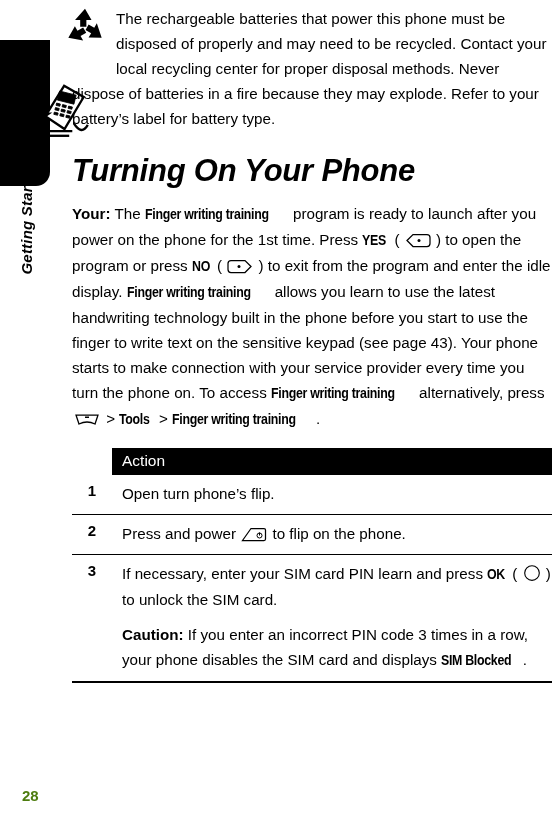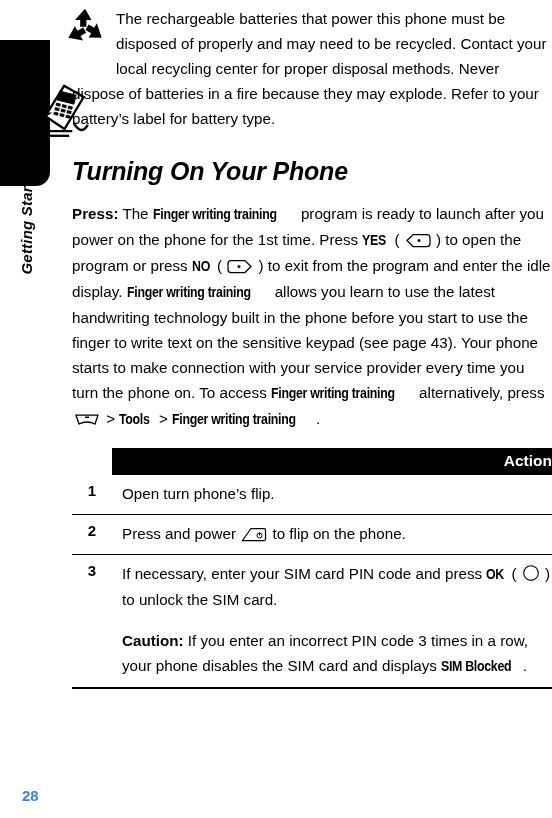--- a/index.html
+++ b/index.html
@@ -78,21 +78,21 @@
     margin: 0;
     font-size: 15.2px;
     line-height: 25px;
     text-align: left;
   }
   #intro-paragraph {
     padding-top: 6px;
   }
 
   h1#section-heading {
-    font-size: 25px;
+    font-size: 31px;
     font-weight: bold;
     font-style: italic;
     letter-spacing: -0.2px;
     margin: 24px 0 14px 0;
     line-height: 32px;
   }
 
   #note-paragraph {
     margin-bottom: 16px;
   }
@@ -133,51 +133,51 @@
     font-weight: bold;
     font-size: 15px;
     padding-top: 7px !important;
   }
   .head-spacer {
     background: #ffffff;
   }
   #table-header-cell {
     background: #000000;
     color: #ffffff;
-    font-weight: bold;
+    font-weight: normal;
     font-size: 15.5px;
     padding: 4px 0 5px 10px !important;
-    text-align: right;
+    text-align: left;
   }
   .step-cell {
     font-size: 15.2px;
     line-height: 25px;
     padding: 6px 0 8px 10px !important;
   }
   .rule-cell {
     border-top: 1px solid #000000;
   }
   .thick-rule td {
     border-top: 2px solid #000000;
     height: 0;
     font-size: 0;
     line-height: 0;
   }
   .caution-block {
-    margin-top: 16px;
+    margin-top: 10px;
   }
 
   
   #page-number {
     position: absolute;
     left: 22px;
     bottom: 14px;
     font-size: 15px;
     font-weight: bold;
-    color: #3b82f6;
+    color: #4d7c0f;
   }
 </style>
 </head>
 <body>
 
 <div id="side-tab"></div>
 <div id="side-tab-label">Getting Started</div>
 
 <svg id="recycle-icon" viewBox="0 0 64 64">
   <g fill="#000000">
@@ -210,21 +210,21 @@
 </svg>
 
 <div id="content">
 
   <div class="float-spacer"></div>
 
   <p class="body" id="intro-paragraph">The rechargeable batteries that power this phone must be disposed of properly and may need to be recycled. Contact your local recycling center for proper disposal methods. Never dispose of batteries in a fire because they may explode. Refer to your battery’s label for battery type.</p>
 
   <h1 id="section-heading">Turning On Your Phone</h1>
 
-  <p class="body" id="note-paragraph"><span class="lbl">Press:</span><span> The </span><span class="ui-term">Finger writing training</span><span> program is ready to launch after you power on the phone for the 1st time. Press </span><span class="ui-term">YES</span><span> ( </span><svg class="keyglyph" width="26" height="15" viewBox="0 0 52 30">
+  <p class="body" id="note-paragraph"><span class="lbl">Your:</span><span> The </span><span class="ui-term">Finger writing training</span><span> program is ready to launch after you power on the phone for the 1st time. Press </span><span class="ui-term">YES</span><span> ( </span><svg class="keyglyph" width="26" height="15" viewBox="0 0 52 30">
         <path d="M4 15 L16 3 L44 3 Q50 3 50 9 L50 21 Q50 27 44 27 L16 27 Z" fill="#ffffff" stroke="#000000" stroke-width="2.5"></path>
         <circle cx="28" cy="15" r="3" fill="#000000"></circle>
       </svg><span> ) to open the program or press </span><span class="ui-term">NO</span><span> ( </span><svg class="keyglyph" width="26" height="15" viewBox="0 0 52 30">
         <path d="M48 15 L36 3 L8 3 Q2 3 2 9 L2 21 Q2 27 8 27 L36 27 Z" fill="#ffffff" stroke="#000000" stroke-width="2.5"></path>
         <circle cx="24" cy="15" r="3" fill="#000000"></circle>
       </svg><span> ) to exit from the program and enter the idle display. </span><span class="ui-term">Finger writing training</span><span> allows you learn to use the latest handwriting technology built in the phone before you start to use the finger to write text on the sensitive keypad (see page 43). Your phone starts to make connection with your service provider every time you turn the phone on. To access </span><span class="ui-term">Finger writing training</span><span> alternatively, press </span><svg class="keyglyph" width="28" height="15" viewBox="0 0 56 30">
         <path d="M6 6 L50 6 L44 24 Q28 16 12 24 Z" fill="#ffffff" stroke="#000000" stroke-width="2.5"></path>
         <rect x="24" y="9" width="8" height="3" fill="#000000"></rect>
       </svg><span> &gt; </span><span class="ui-term">Tools</span><span> &gt; </span><span class="ui-term">Finger writing training</span><span>.</span></p>
 
@@ -245,21 +245,21 @@
       <td class="step-cell rule-cell"><span>Press and power </span><svg class="keyglyph" width="26" height="16" viewBox="0 0 52 32">
               <path d="M3 29 L20 5 L46 5 Q49 5 49 8 L49 26 Q49 29 46 29 Z" fill="#ffffff" stroke="#000000" stroke-width="2.5"></path>
               <circle cx="37" cy="19" r="5" fill="none" stroke="#000000" stroke-width="2"></circle>
               <path d="M37 13 L37 19" stroke="#000000" stroke-width="2"></path>
             </svg><span> to flip on the phone.</span></td>
     </tr>
 
     <tr>
       <td class="num-col rule-cell">3</td>
       <td class="step-cell rule-cell">
-        <div><span>If necessary, enter your SIM card PIN code and press </span><span class="ui-term">OK</span><span> ( </span><svg class="keyglyph" width="18" height="18" viewBox="0 0 32 32">
+        <div><span>If necessary, enter your SIM card PIN learn and press </span><span class="ui-term">OK</span><span> ( </span><svg class="keyglyph" width="18" height="18" viewBox="0 0 32 32">
                 <circle cx="16" cy="16" r="13" fill="#ffffff" stroke="#000000" stroke-width="2"></circle>
               </svg><span> ) to unlock the SIM card.</span></div>
         <div class="caution-block"><span class="lbl">Caution:</span><span> If you enter an incorrect PIN code 3 times in a row, your phone disables the SIM card and displays </span><span class="ui-term">SIM Blocked</span><span>.</span></div>
       </td>
     </tr>
 
     <tr class="thick-rule">
       <td></td>
       <td></td>
     </tr>

